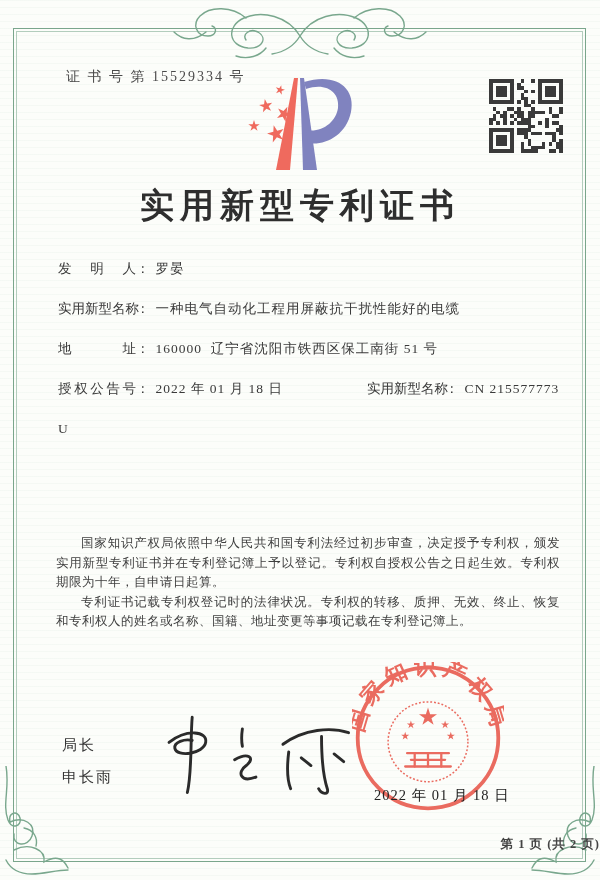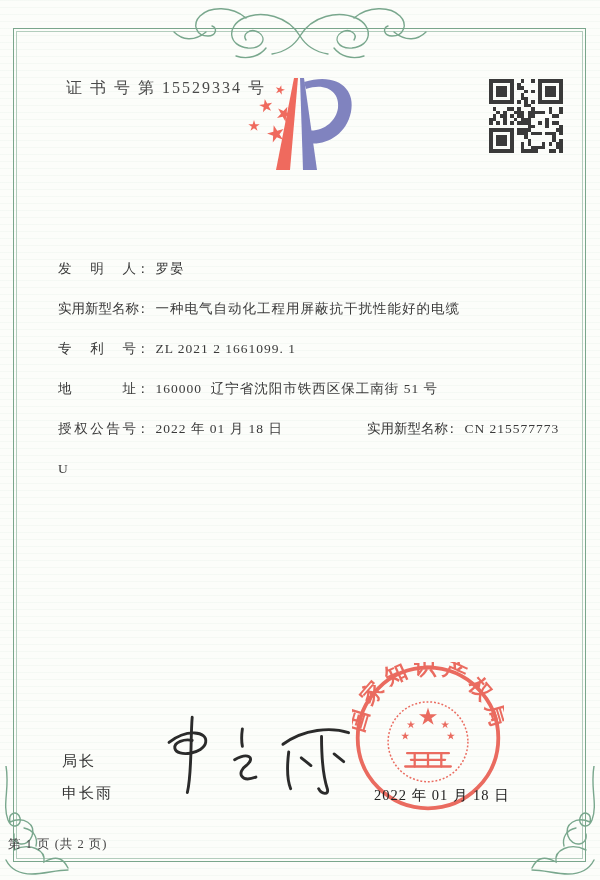--- a/index.html
+++ b/index.html
@@ -9,40 +9,40 @@
       repeating-linear-gradient(to bottom, rgba(130,175,150,.06) 0 1px, transparent 1px 7px),
       #fcfdfa;
     font-family:"Liberation Serif","DejaVu Serif",serif;
     color:#333; overflow:hidden;
   }
   .frame{position:absolute; left:13px; right:14px; top:28px; bottom:18px;
     border:1px solid #7aa68c; pointer-events:none;}
   .frame-inner{position:absolute; inset:2px; border:1px solid #b3cdbd;}
   .ornament{position:absolute; pointer-events:none;}
   .ornament svg{display:block;}
-  .cert-no{position:absolute; left:66px; top:78px; font-size:16px; letter-spacing:2px; color:#4a4a4a;font-family:Liberation Serif, serif;}
+  .cert-no{position:absolute; left:66px; top:68px; font-size:14px; letter-spacing:2px; color:#4a4a4a;font-family:Liberation Serif, serif;}
   .logo{position:absolute; left:238px; top:70px; width:122px; height:110px;}
   .qr{position:absolute; left:489px; top:79px; width:74px; height:74px;}
   .title{position:absolute; left:0; right:0; top:183px; text-align:center;
     font-size:34px; font-weight:bold; letter-spacing:6px; color:#2e2e2e;}
   .fields{position:absolute; left:58px; right:36px; top:249px; font-size:13.5px; color:#3a3a3a;}
   .row{height:40px; line-height:40px; white-space:nowrap;}
   .lbl{display:inline-block; width:78px; text-align:justify; text-align-last:justify; vertical-align:top;}
   .colon{display:inline-block; vertical-align:top;}
   .val{white-space:pre-wrap; margin-left:6px; letter-spacing:1px;}
   .lbl2{margin-left:84px;}
   .paras{position:absolute; left:56px; right:40px; top:534px; font-size:12.5px;
     line-height:19.5px; color:#3f3f3f; text-align:justify; letter-spacing:.5px;}
   .paras p{margin:0; text-indent:2em;}
-  .director{position:absolute; left:62px; top:752px; font-size:15px; color:#333; letter-spacing:2px;}
+  .director{position:absolute; left:62px; top:736px; font-size:15px; color:#333; letter-spacing:2px;}
   .director div{margin-bottom:13px;}
   .signature{position:absolute; left:142px; top:702px; width:222px; height:100px;}
   .seal{position:absolute; left:352px; top:662px; width:152px; height:152px; opacity:.88;}
   .stamp-date{position:absolute; left:374px; top:786px; font-size:14.5px; color:#222; letter-spacing:1px; z-index:5;}
-  .footer{position:absolute; left:8px; right:0; top:836px; text-align:left; font-size:12.5px; color:#444; letter-spacing:1px;}
+  .footer{position:absolute; left:8px; right:0; top:836px; text-align:right; font-size:12.5px; color:#444; letter-spacing:1px;font-weight:bold;}
   .green{stroke:#79a78d; fill:none; stroke-width:1.4; stroke-linecap:round;}
 </style>
 </head>
 <body>
 
 <div class="page">
 
   <div class="frame">
     <div class="frame-inner"></div>
   </div>
@@ -313,40 +313,40 @@
         <rect x="10" y="20" width="1" height="1" fill="#3a3a3a"></rect>
         <rect x="11" y="20" width="1" height="1" fill="#3a3a3a"></rect>
         <rect x="12" y="20" width="1" height="1" fill="#3a3a3a"></rect>
         <rect x="13" y="20" width="1" height="1" fill="#3a3a3a"></rect>
         <rect x="17" y="20" width="1" height="1" fill="#3a3a3a"></rect>
         <rect x="18" y="20" width="1" height="1" fill="#3a3a3a"></rect>
         <rect x="20" y="20" width="1" height="1" fill="#3a3a3a"></rect>
       </svg>
   </div>
 
+  <div class="title">实用新型专利证书</div>
 
   <div class="fields">
     <div class="row">
       <span class="lbl">发明人</span><span class="colon">：</span><span class="val">罗晏</span>
     </div>
     <div class="row">
       <span class="lbl">实用新型名称</span><span class="colon">：</span><span class="val">一种电气自动化工程用屏蔽抗干扰性能好的电缆</span>
     </div>
     <div class="row">
-      <span class="lbl">专利号</span><span class="colon">：</span><span class="val">ZL 2021 2 1661099. 1</span>
-    </div>
-    <div class="row">
       <span class="lbl">地址</span><span class="colon">：</span><span class="val">160000  辽宁省沈阳市铁西区保工南街 51 号</span>
     </div>
     <div class="row">
       <span class="lbl">授权公告号</span><span class="colon">：</span><span class="val">2022 年 01 月 18 日</span><span class="lbl lbl2">实用新型名称</span><span class="colon">：</span><span class="val">CN 215577773 U</span>
     </div>
   </div>
 
   <div class="paras">
+    <p>国家知识产权局依照中华人民共和国专利法经过初步审查，决定授予专利权，颁发实用新型专利证书并在专利登记簿上予以登记。专利权自授权公告之日起生效。专利权期限为十年，自申请日起算。</p>
+    <p>专利证书记载专利权登记时的法律状况。专利权的转移、质押、无效、终止、恢复和专利权人的姓名或名称、国籍、地址变更等事项记载在专利登记簿上。</p>
   </div>
 
   <div class="director">
     <div>局长</div>
     <div>申长雨</div>
   </div>
 
   <div class="signature">
     <svg width="222" height="100" viewBox="0 0 230 100">
       <g fill="none" stroke="#2b2b2b" stroke-width="3" stroke-linecap="round" stroke-linejoin="round">

